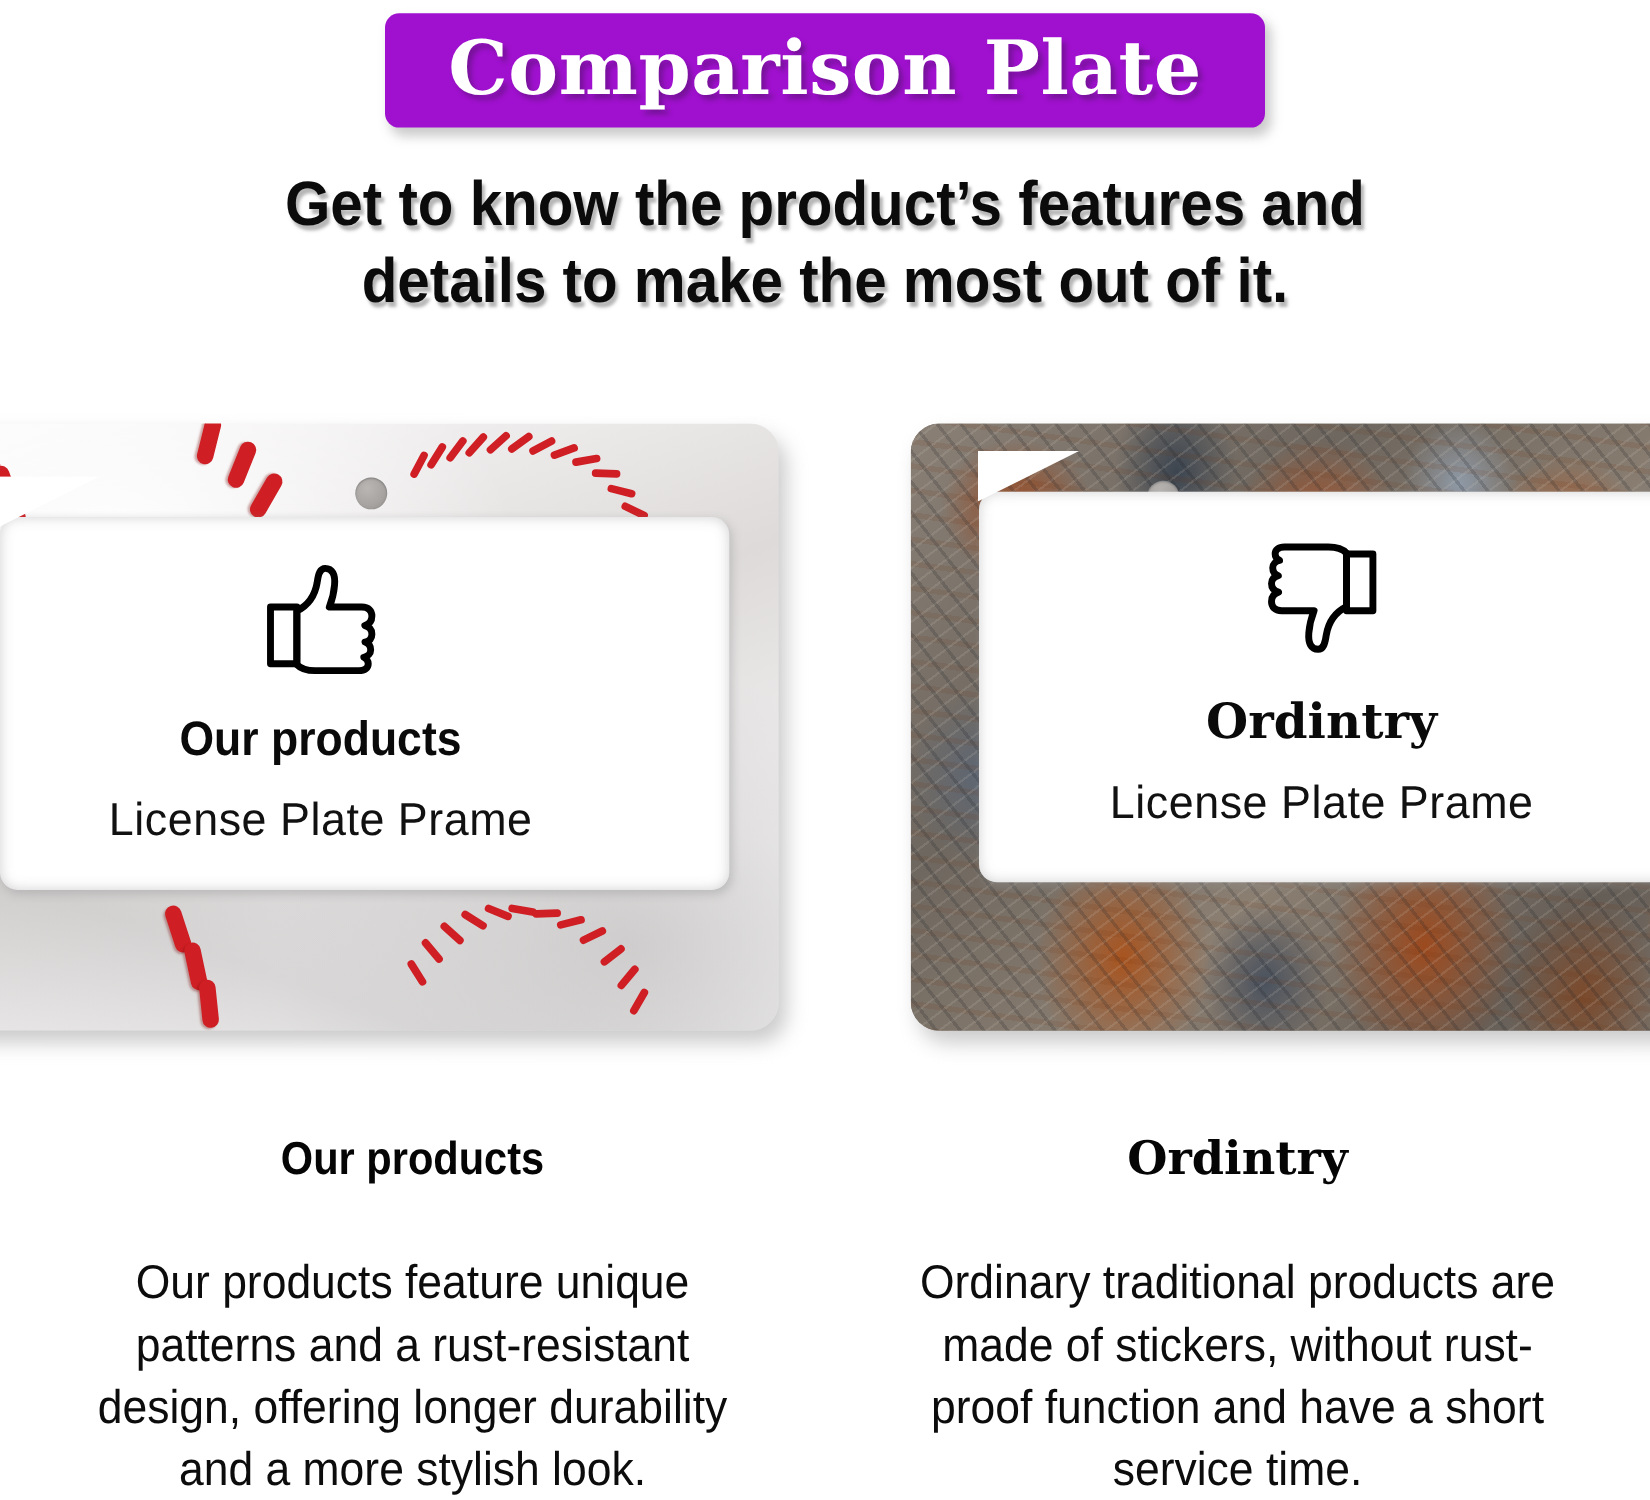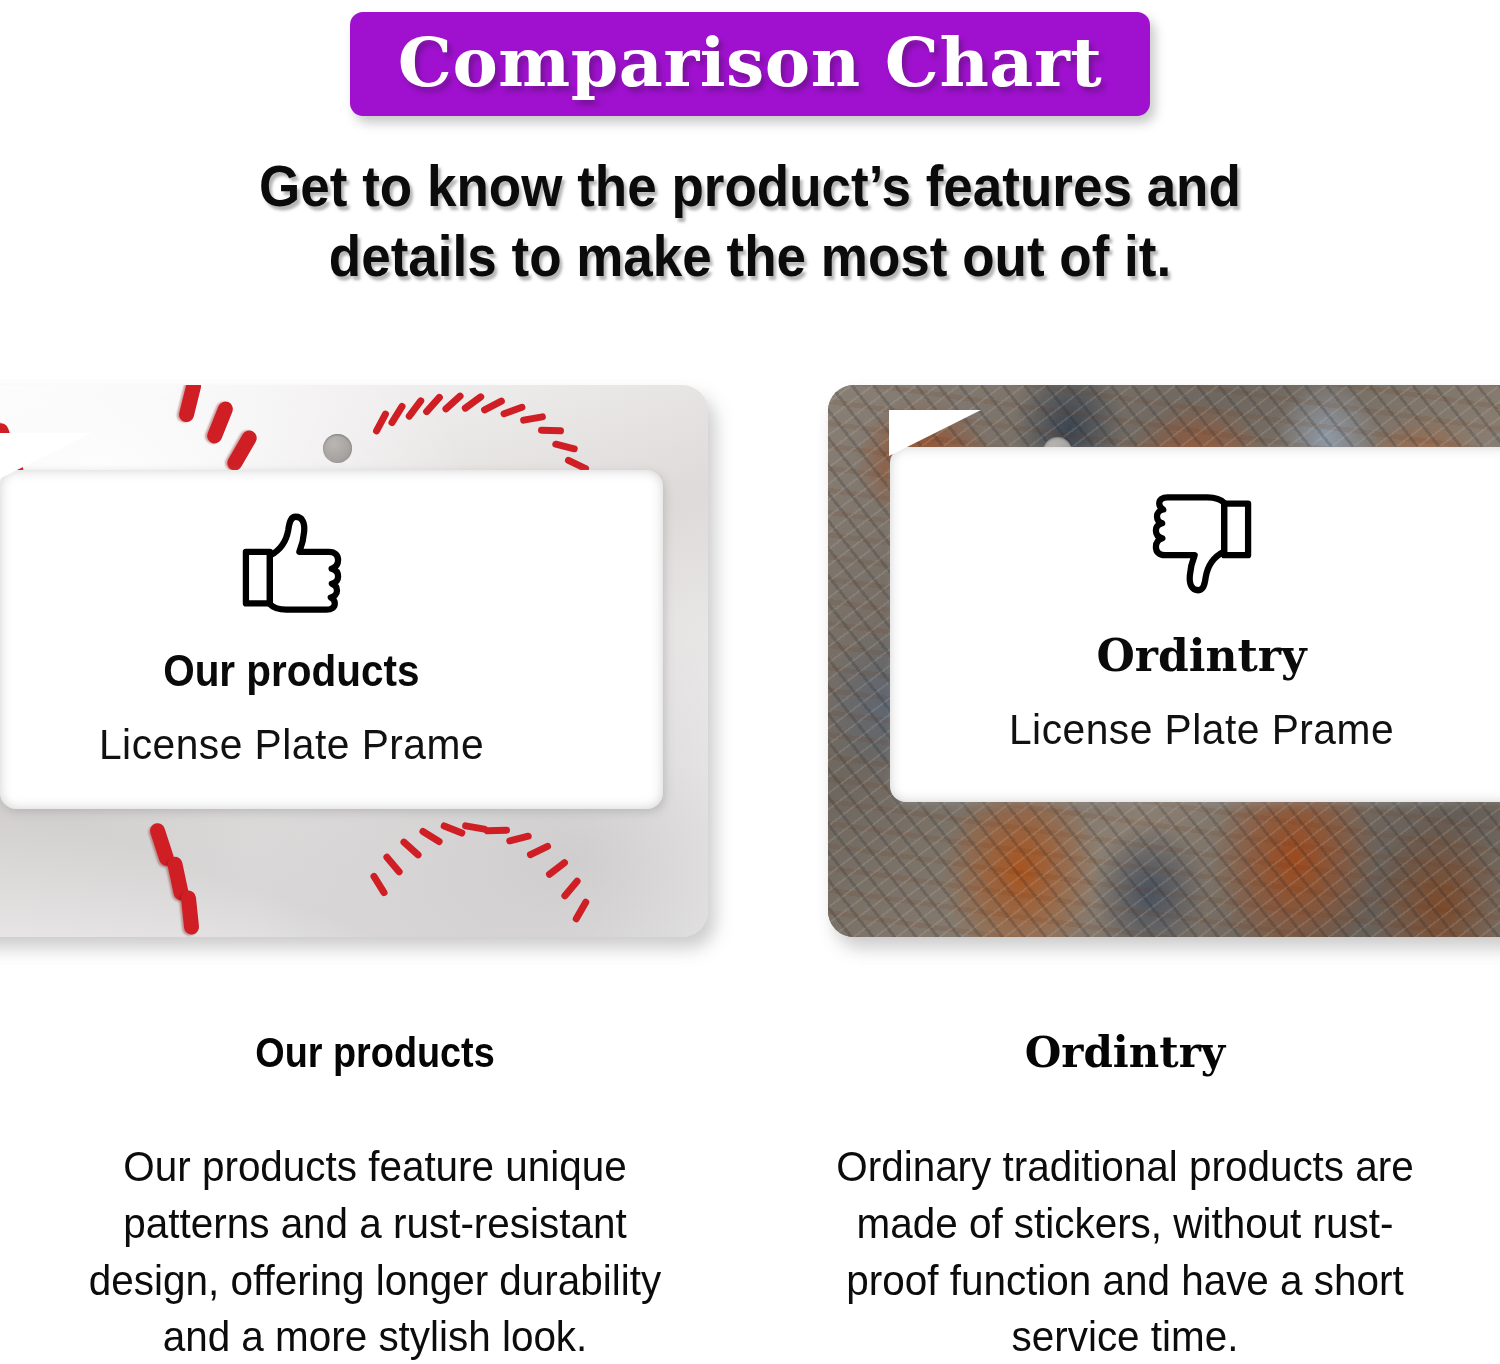--- a/index.html
+++ b/index.html
@@ -255,21 +255,21 @@
     line-height: 1.32;
     color: #0c0c0c;
     transform: scaleX(0.94);
   }
 </style>
 </head>
 <body>
 
 <div class="header">
   <div class="title-banner">
-    <div class="title-text">Comparison Chart</div>
+    <div class="title-text">Comparison Plate</div>
   </div>
   <div class="subtitle">Get to know the product’s features and details to make the most out of it.</div>
 </div>
 
 <div class="products-row">
 
   <div class="frame frame-left">
     <div class="frame-body">
       <div class="baseball-surface"></div>
       <div class="bb-shade"></div>

